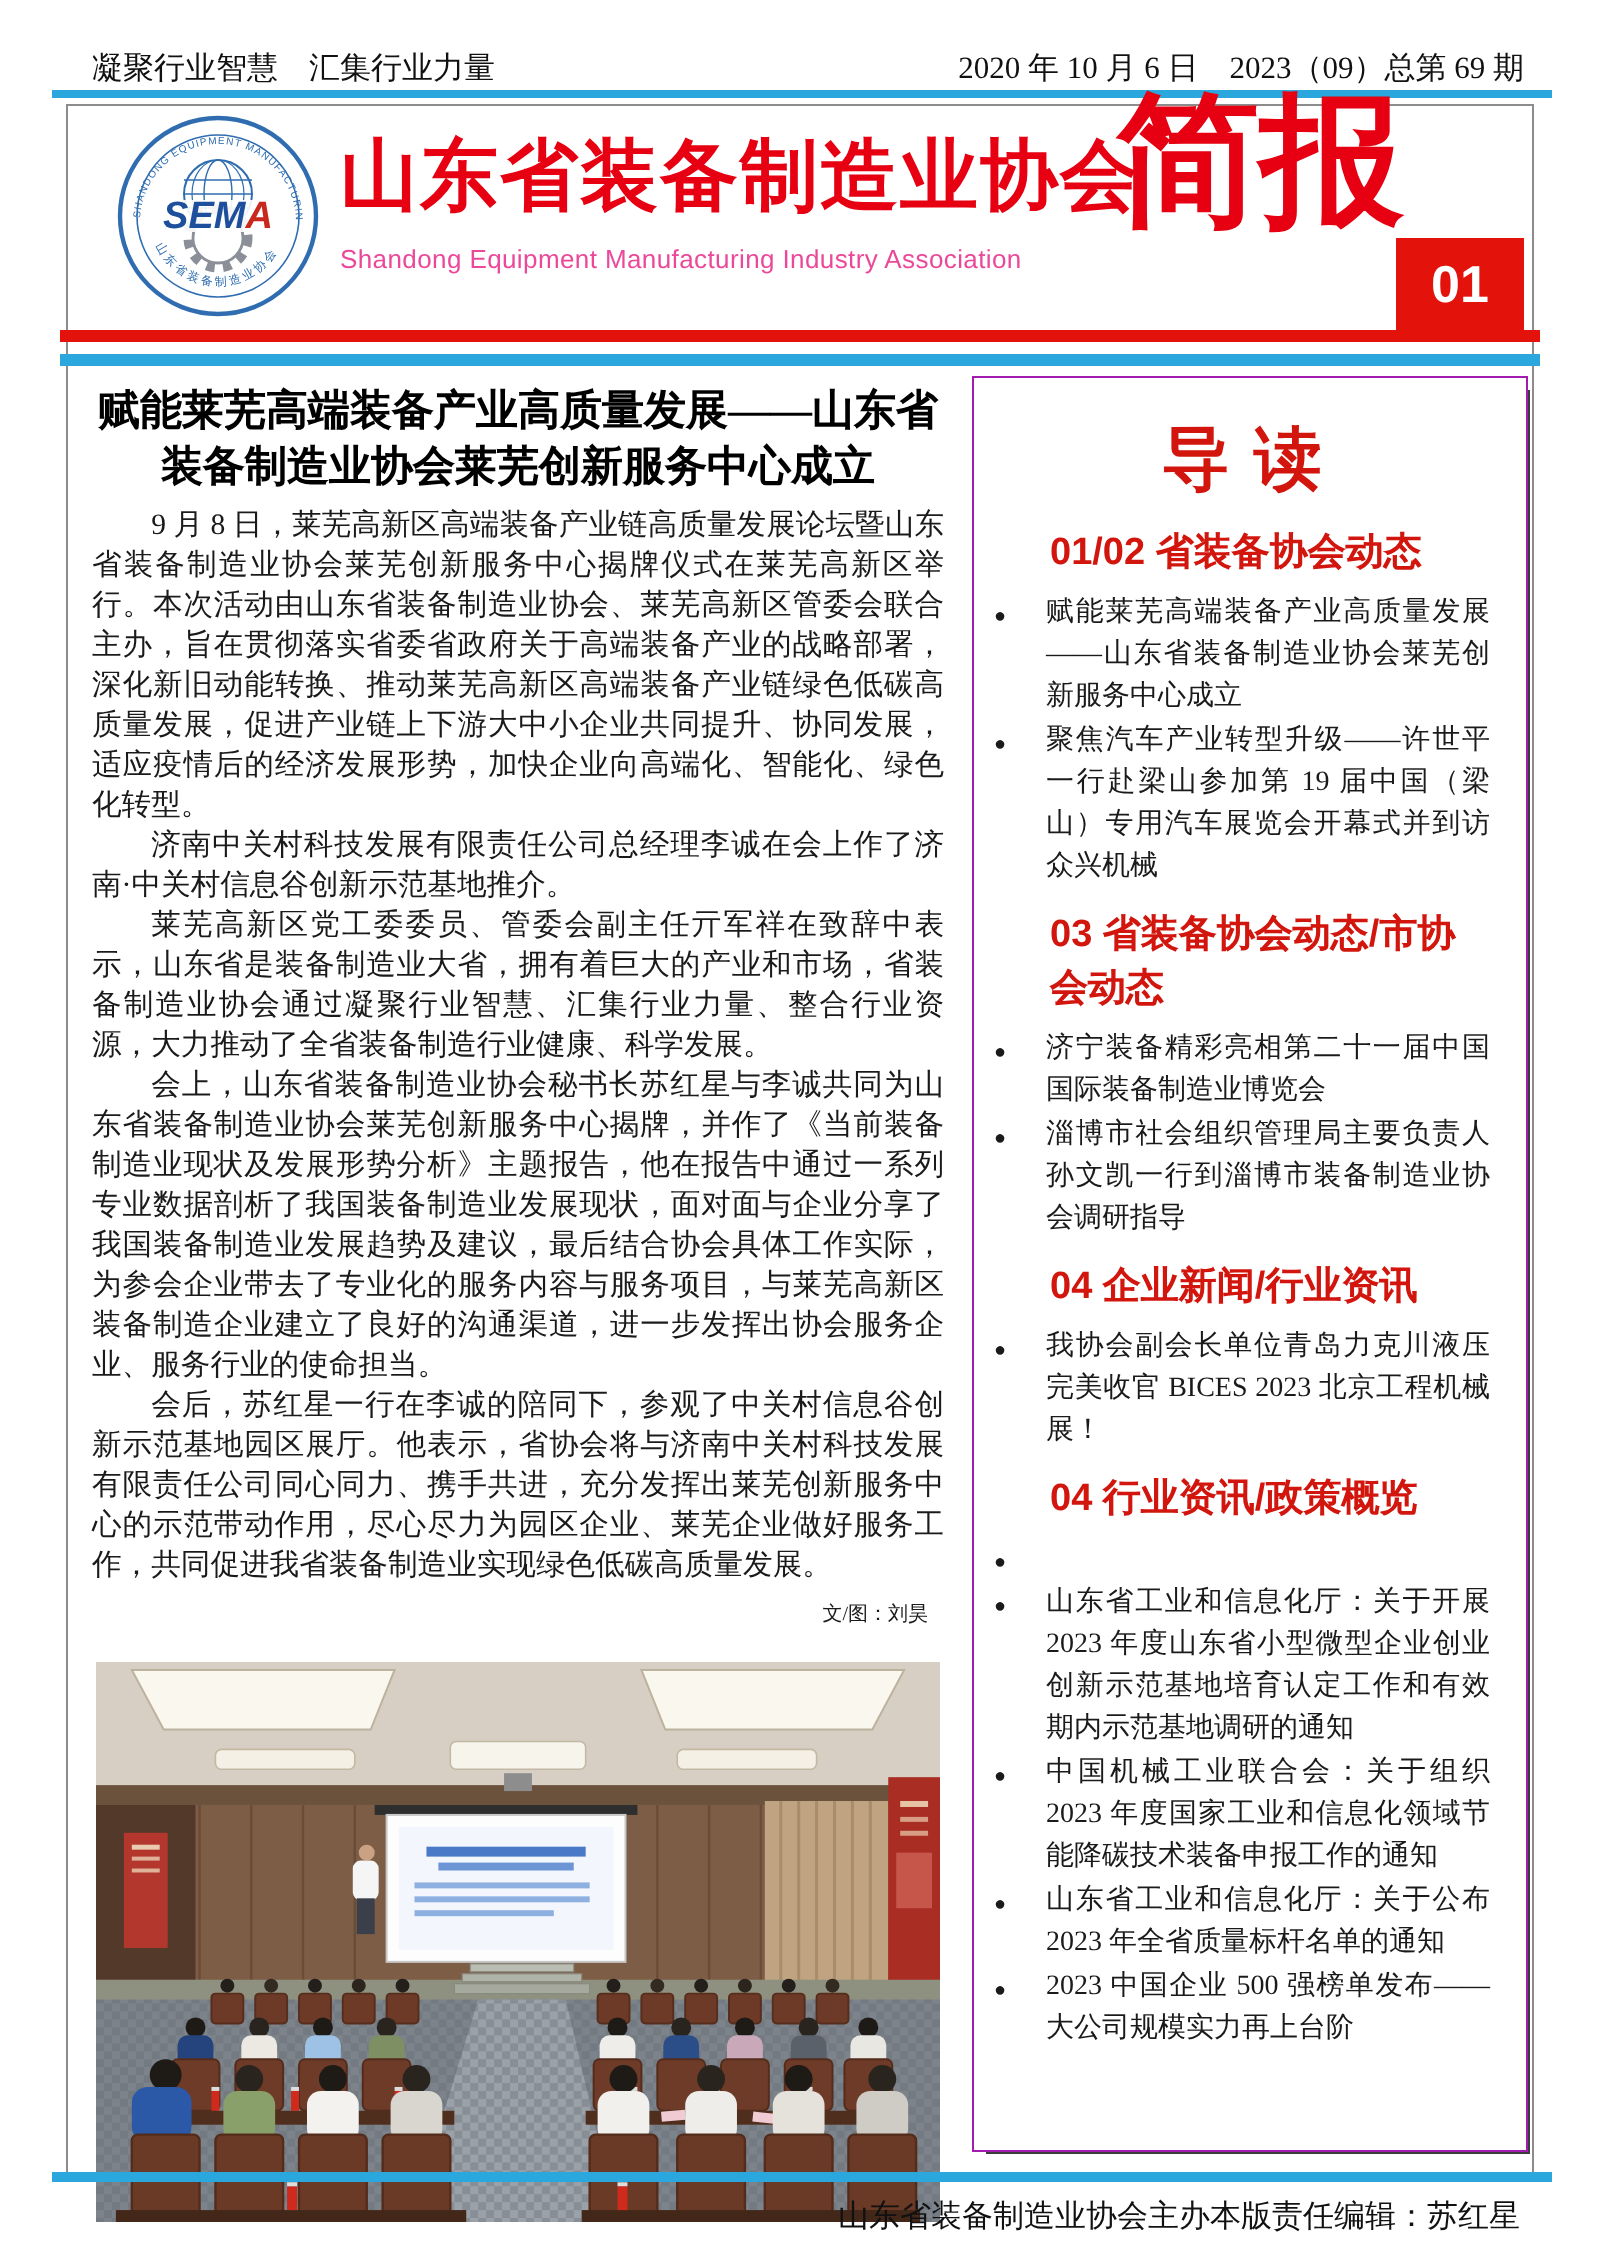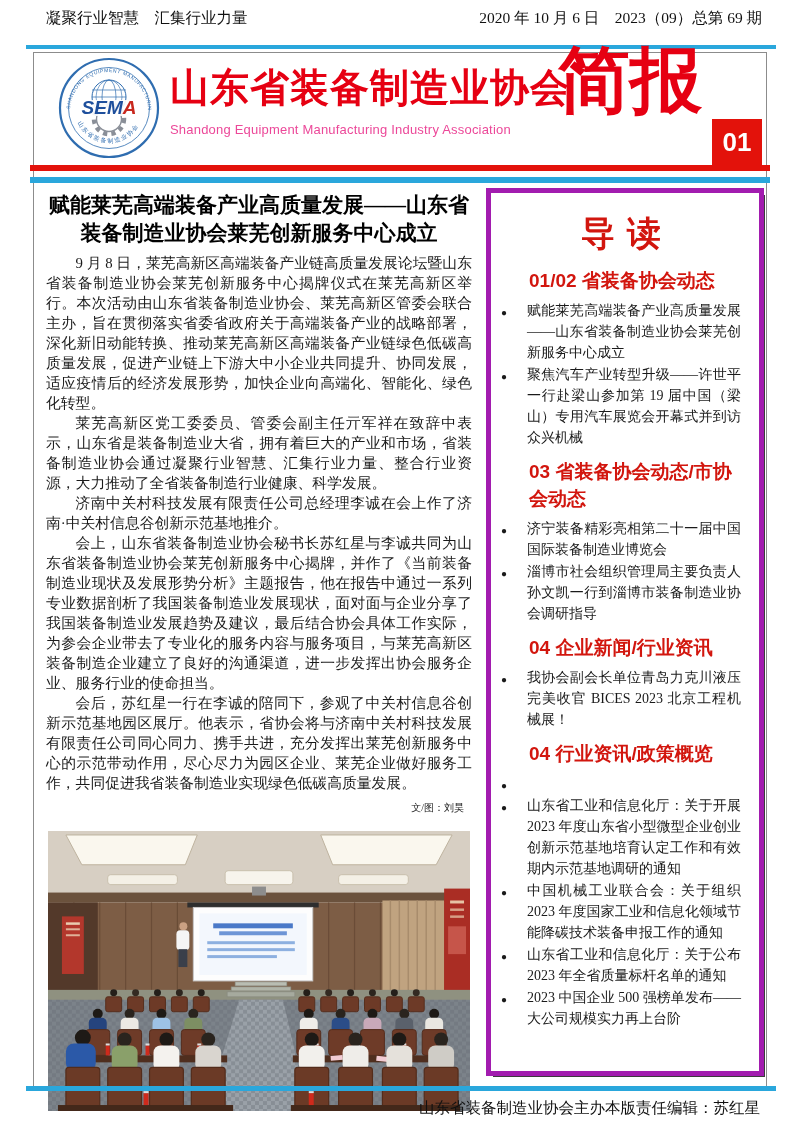--- a/index.html
+++ b/index.html
@@ -1,57 +1,57 @@
 <!DOCTYPE html>
 <html lang="zh"><head>
 <meta charset="utf-8">
 <style>
   html,body{margin:0;padding:0;background:#ffffff;}
   body{width:800px;height:1130px;position:relative;overflow:hidden;
        font-family:"Liberation Serif","DejaVu Serif",serif;color:#1a1a1a;
        --red:#e3120b; --mast-red:#e60012; --blue:#2aa7dc; --side-red:#d2160e;}
 
   
-  .topbar{position:absolute;left:46px;right:38px;top:8px;display:flex;
+  .topbar{position:absolute;left:46px;right:38px;top:24px;display:flex;
           justify-content:space-between;font-size:15.5px;color:#111;}
   .rule{position:absolute;}
   .rule-top-blue{left:26px;right:24px;top:45px;height:4px;background:var(--blue);}
 
   
   .frame{position:absolute;left:33px;top:52px;width:732px;height:1037px;
          border:1px solid #8c8c8c;background:#fff;}
 
   
   .masthead{position:absolute;left:0;top:0;right:0;height:112px;}
   .logo{position:absolute;left:24px;top:4px;width:102px;height:102px;}
   .mast-text{position:absolute;left:136px;top:8px;width:400px;}
   .org-cn{font-size:39px;font-weight:700;color:var(--mast-red);letter-spacing:1px;white-space:nowrap;}
   .org-en{font-size:13px;color:#ec4899;margin-top:7px;letter-spacing:.2px;white-space:nowrap;
           font-family:"Liberation Sans","DejaVu Sans",sans-serif;}
   .jianbao{position:absolute;right:64px;top:-4px;font-size:72px;line-height:1.05;
            font-weight:900;color:var(--mast-red);white-space:nowrap;
            font-family:Liberation Mono, monospace;}
-  .pagebadge{position:absolute;right:4px;top:66px;width:50px;height:46px;background:var(--red);
+  .pagebadge{position:absolute;right:4px;top:66px;width:64px;height:46px;background:var(--red);
              color:#fff;font-size:26px;font-weight:700;text-align:center;line-height:46px;
              font-family:"Liberation Sans","DejaVu Sans",sans-serif;}
   .mid-red{left:-4px;right:-4px;top:112px;height:6px;background:var(--red);}
   .mid-blue{left:-4px;right:-4px;top:124px;height:6px;background:var(--blue);}
 
   
   .article{position:absolute;left:12px;top:138px;width:426px;}
   .article h1{margin:0 0 6px 0;font-size:21px;line-height:28px;font-weight:700;
               text-align:center;color:#000;}
   .para{margin:0;font-size:14.8px;line-height:20px;text-align:justify;text-indent:2em;}
   .byline{font-size:10px;line-height:22px;text-align:right;padding-right:8px;margin-top:4px;}
   .photo{margin:12px 0 0 2px;width:422px;height:280px;}
   .photo svg{display:block;width:100%;height:100%;}
 
   
   .sidebar{position:absolute;left:452px;top:135px;width:278px;height:888px;box-sizing:border-box;
-           border:5px solid #a21caf;box-shadow:4px 4px 0 -3px #3c3c3c;background:#fff;
+           border:1px solid #a21caf;box-shadow:4px 4px 0 -3px #3c3c3c;background:#fff;
            padding:6px 18px 8px 10px;overflow:hidden;}
   .guide-title{font-size:34px;font-weight:900;color:var(--side-red);text-align:center;
                letter-spacing:12px;padding-left:12px;margin:12px 0 4px 0;
                font-family:"Liberation Sans","DejaVu Sans",sans-serif;}
   .side-heading{font-size:19px;line-height:27px;font-weight:900;color:var(--side-red);
                 padding-left:28px;margin:10px 0 6px 0;
                 font-family:"Liberation Sans","DejaVu Sans",sans-serif;}
   .side-list{list-style:none;margin:0;padding:0;}
   .side-item{display:flex;font-size:14px;line-height:21px;margin:1px 0;}
   .side-item .dot{width:26px;flex:none;font-size:10px;transform:translateY(2px);}
@@ -114,22 +114,22 @@
       <div class="pagebadge">01</div>
     </div>
 
     <div class="rule mid-red"></div>
     <div class="rule mid-blue"></div>
 
     <main class="article">
       <h1>赋能莱芜高端装备产业高质量发展——山东省装备制造业协会莱芜创新服务中心成立</h1>
       <div>
           <p class="para">9 月 8 日，莱芜高新区高端装备产业链高质量发展论坛暨山东省装备制造业协会莱芜创新服务中心揭牌仪式在莱芜高新区举行。本次活动由山东省装备制造业协会、莱芜高新区管委会联合主办，旨在贯彻落实省委省政府关于高端装备产业的战略部署，深化新旧动能转换、推动莱芜高新区高端装备产业链绿色低碳高质量发展，促进产业链上下游大中小企业共同提升、协同发展，适应疫情后的经济发展形势，加快企业向高端化、智能化、绿色化转型。</p>
+          <p class="para">济南中关村科技发展有限责任公司总经理李诚在会上作了济南·中关村信息谷创新示范基地推介。</p>
           <p class="para">莱芜高新区党工委委员、管委会副主任亓军祥在致辞中表示，山东省是装备制造业大省，拥有着巨大的产业和市场，省装备制造业协会通过凝聚行业智慧、汇集行业力量、整合行业资源，大力推动了全省装备制造行业健康、科学发展。</p>
-          <p class="para">济南中关村科技发展有限责任公司总经理李诚在会上作了济南·中关村信息谷创新示范基地推介。</p>
           <p class="para">会上，山东省装备制造业协会秘书长苏红星与李诚共同为山东省装备制造业协会莱芜创新服务中心揭牌，并作了《当前装备制造业现状及发展形势分析》主题报告，他在报告中通过一系列专业数据剖析了我国装备制造业发展现状，面对面与企业分享了我国装备制造业发展趋势及建议，最后结合协会具体工作实际，为参会企业带去了专业化的服务内容与服务项目，与莱芜高新区装备制造企业建立了良好的沟通渠道，进一步发挥出协会服务企业、服务行业的使命担当。</p>
           <p class="para">会后，苏红星一行在李诚的陪同下，参观了中关村信息谷创新示范基地园区展厅。他表示，省协会将与济南中关村科技发展有限责任公司同心同力、携手共进，充分发挥出莱芜创新服务中心的示范带动作用，尽心尽力为园区企业、莱芜企业做好服务工作，共同促进我省装备制造业实现绿色低碳高质量发展。</p>
         </div>
       <div class="byline">文/图：刘昊</div>
 
       <figure class="photo">
         <svg viewBox="0 0 424 282" preserveAspectRatio="none">
           <defs>
             <pattern id="chk" width="8" height="8" patternUnits="userSpaceOnUse">
               <rect x="0" y="0" width="4" height="4" fill="#5d6océ" fill-opacity="0"></rect>

